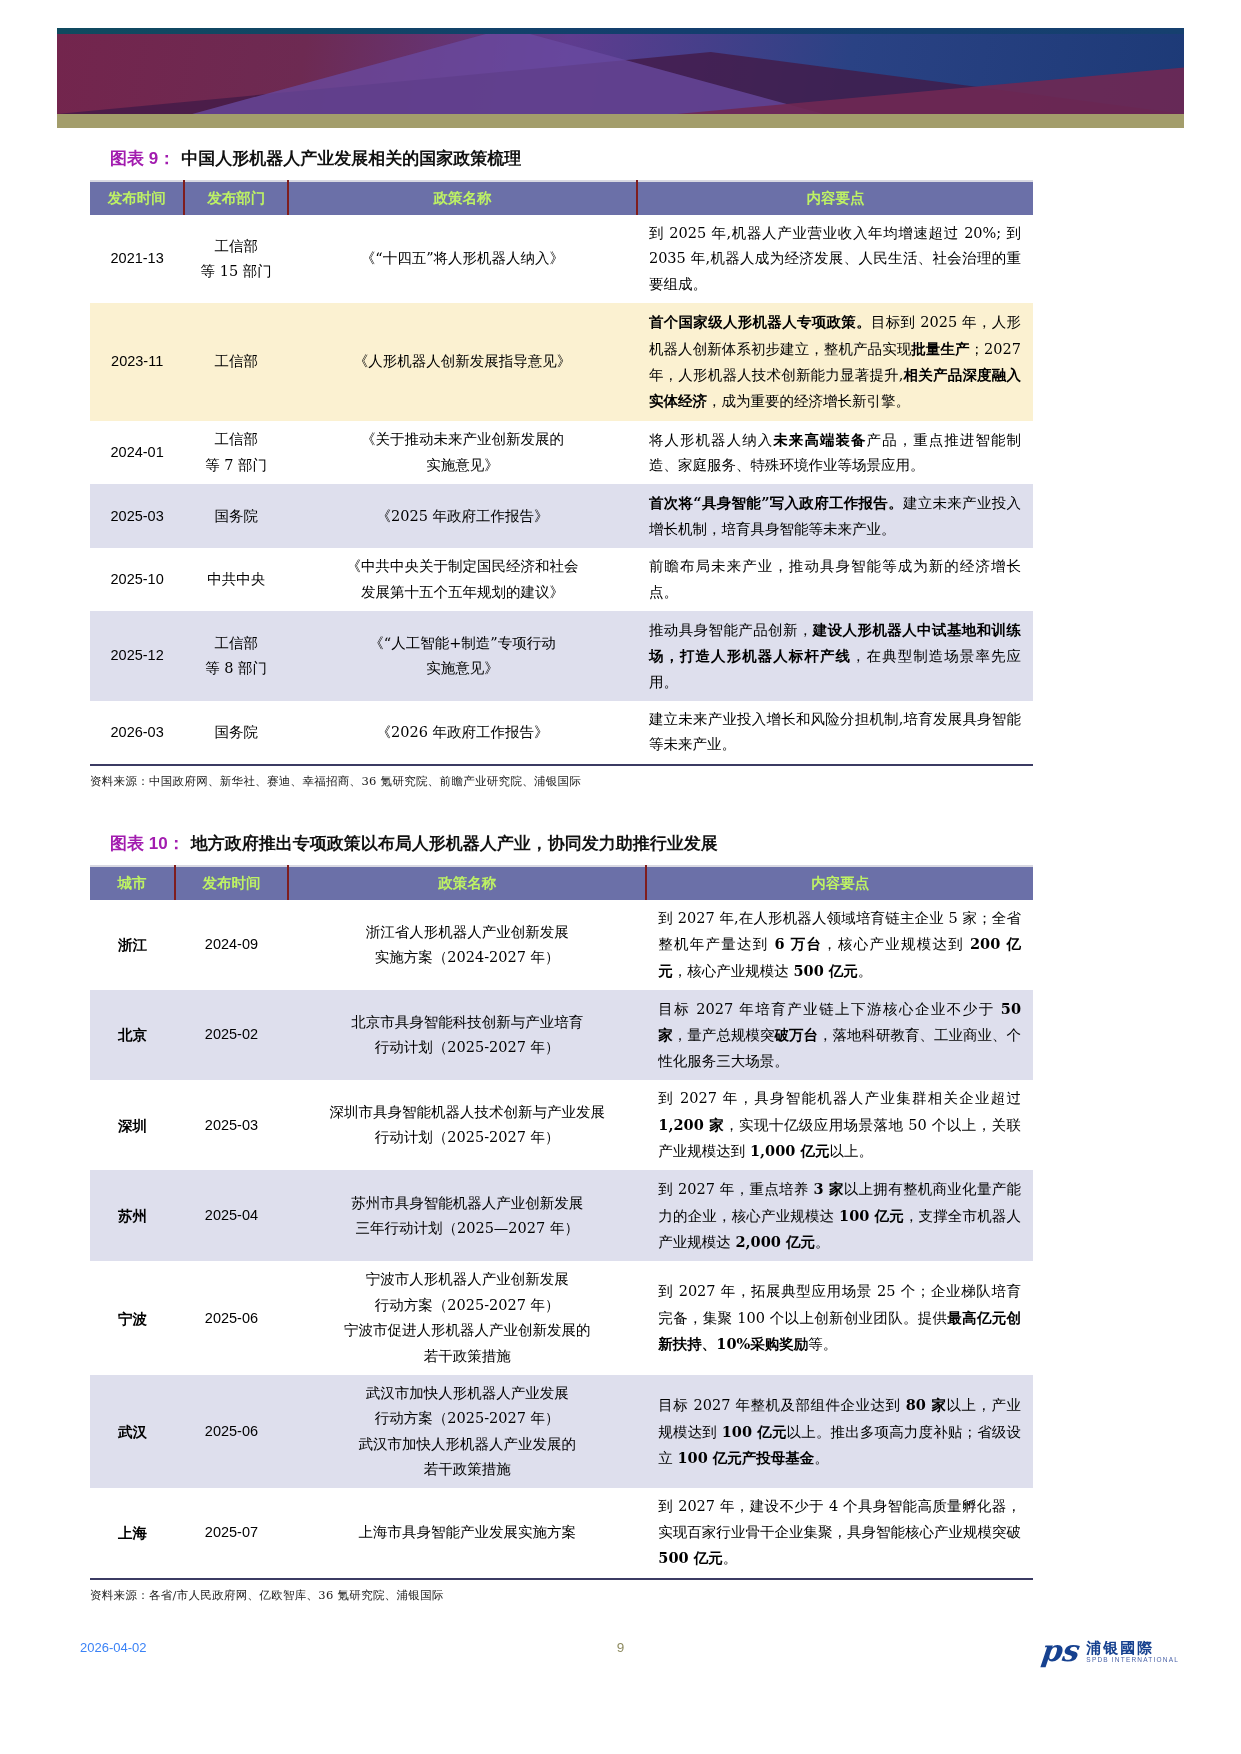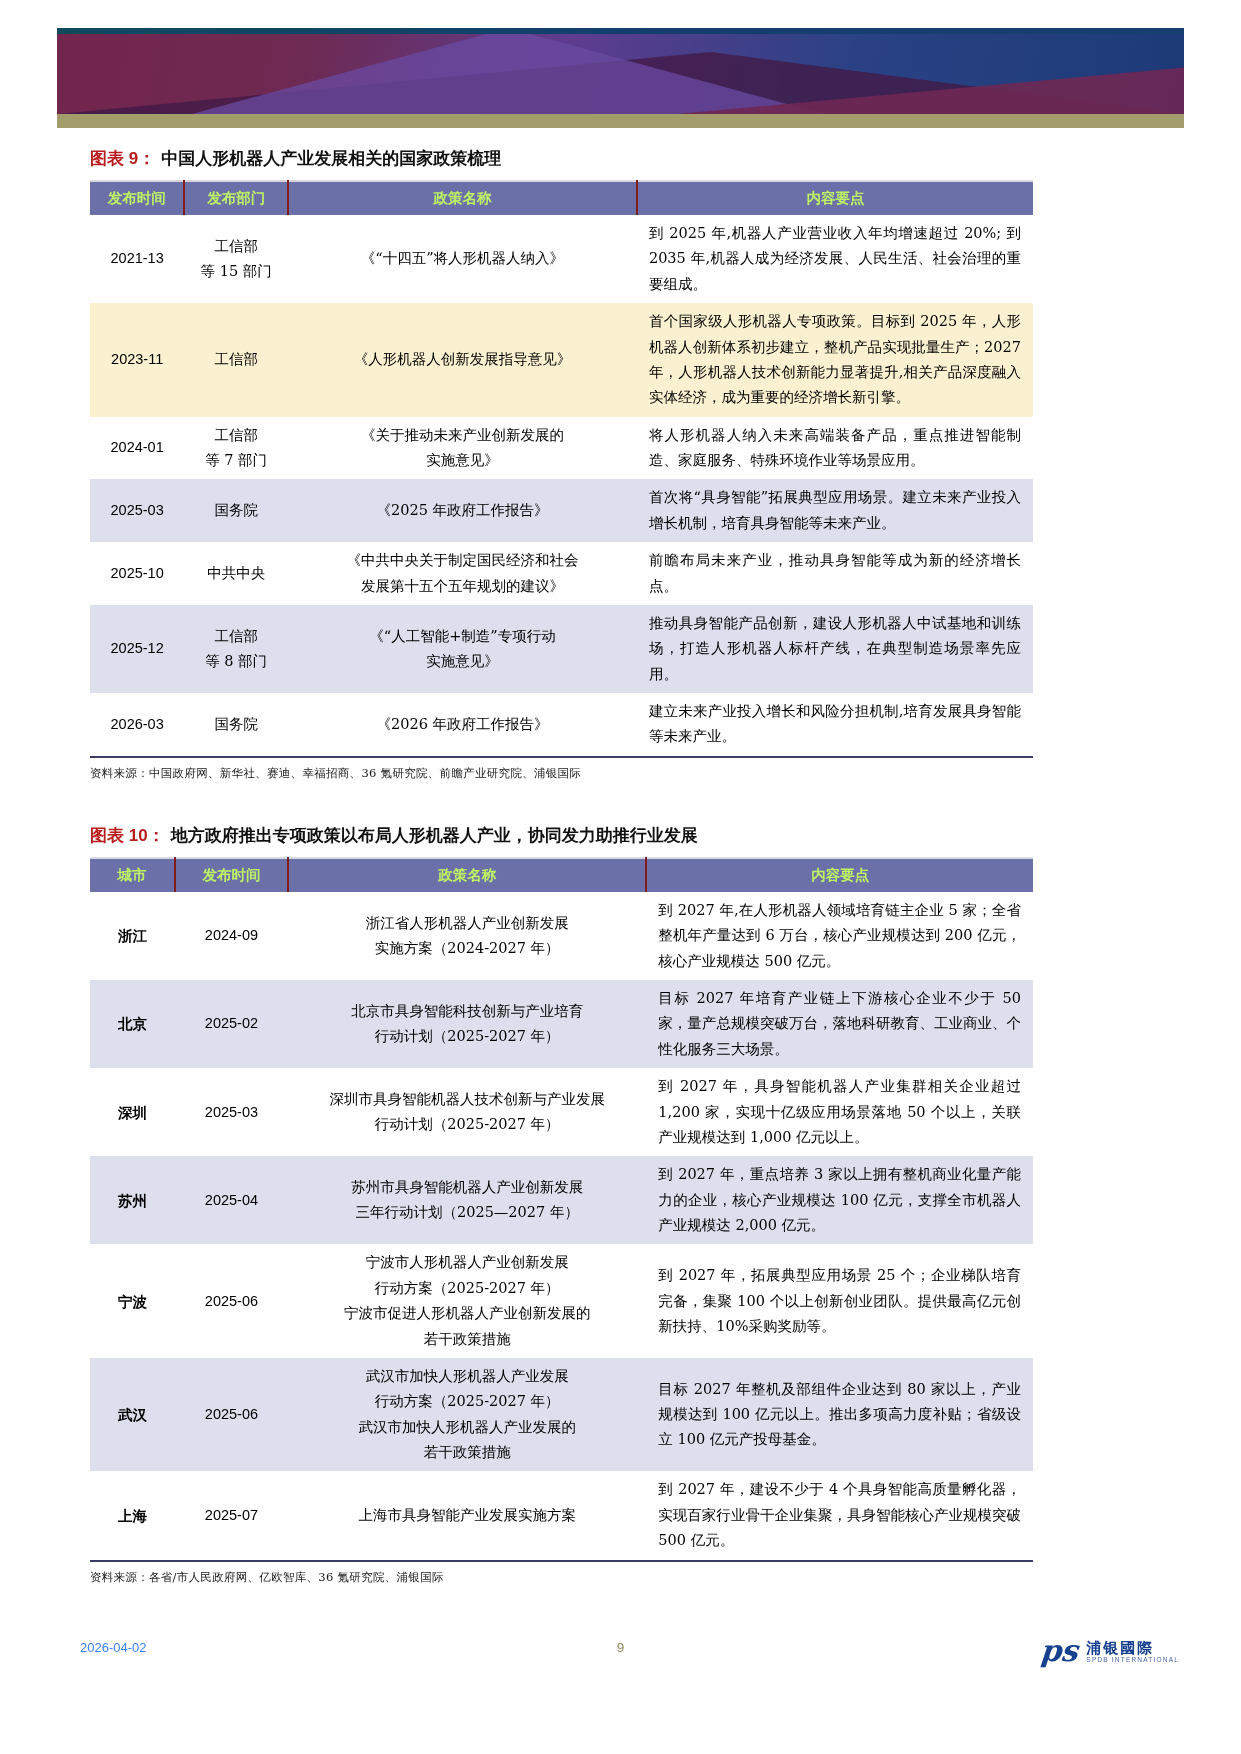--- a/index.html
+++ b/index.html
@@ -14,35 +14,35 @@
   .banner .tri-purple{background:#6a4ba2;clip-path:polygon(40% 0,12% 100%,68% 100%);opacity:.75;}
   .banner .tri-dark{background:#421a47;clip-path:polygon(0 100%,58% 28%,100% 100%);opacity:.8;}
   .banner .tri-maroon{background:#6f2853;clip-path:polygon(55% 100%,100% 46%,100% 100%);opacity:.9;}
   .banner .strip{position:absolute;top:0;left:0;right:0;height:6px;
     background:linear-gradient(90deg,#0f4a5f,#143e6e 55%,#16406f);}
   .olivebar{position:absolute;left:57px;top:114px;width:1127px;height:14px;background:#A39D6B;}
   
   .content{position:absolute;left:90px;top:148px;width:943px;}
   .figtitle{margin:0 0 10px 0;font-family:"Liberation Sans", sans-serif;
     font-size:17px;font-weight:bold;color:#111;line-height:1.3;}
-  .figlabel{color:#b91c1c;margin-right:6px;}
+  .figlabel{color:#a21caf;margin-right:6px;margin-left:20px;}
   table.fig{border-collapse:collapse;width:100%;table-layout:fixed;
     border-top:2px solid #d8d8e2;border-bottom:2px solid #3b3b63;}
   table.fig th{
     background:#6B70A8;color:#bef264;font-family:"Liberation Sans", sans-serif;
     font-size:14.5px;font-weight:bold;padding:7px 4px;text-align:center;}
   table.fig th + th{border-left:2px solid #7f1d1d;}
   table.fig td{font-size:14.5px;line-height:1.75;padding:6px 8px;vertical-align:middle;
     white-space:pre-line;}
   table.fig tbody tr:nth-child(even){background:#DEDFED;}
   table.fig tbody tr.hl-yellow{background:#FBF1D1;}
   table.fig td.c0,table.fig td.c1{text-align:center;}
   table.fig td.c2{text-align:center;}
   table.fig td.c3{text-align:justify;text-justify:inter-ideograph;padding:6px 12px;}
-  table.fig td b{font-weight:normal;}
+  table.fig td b{font-weight:bold;}
   .num{font-family:"Liberation Sans", sans-serif;}
   .city b,.citycell{font-weight:bold;}
   .source{font-size:11.5px;color:#1a1a1a;margin:8px 0 0 0;letter-spacing:.3px;}
   .gap{height:44px;}
   
   .pagefoot{position:absolute;left:0;top:1636px;width:100%;height:60px;
     font-family:"Liberation Sans", sans-serif;}
   .pagefoot .date{position:absolute;left:80px;top:4px;font-size:13px;color:#3b82f6;}
   .pagefoot .pnum{position:absolute;left:0;top:4px;width:100%;text-align:center;
     font-size:13.5px;color:#8F8C62;}
@@ -106,21 +106,21 @@
               <td class="c1">工信部
 等 7 部门</td>
               <td class="c2">《关于推动未来产业创新发展的
 实施意见》</td>
               <td class="c3"><span>将人形机器人纳入</span><b>未来高端装备</b><span>产品，重点推进智能制造、家庭服务、特殊环境作业等场景应用。</span></td>
             </tr>
             <tr>
               <td class="c0 num">2025-03</td>
               <td class="c1">国务院</td>
               <td class="c2">《2025 年政府工作报告》</td>
-              <td class="c3"><b>首次将“具身智能”拓展典型应用场景。</b><span>建立未来产业投入增长机制，培育具身智能等未来产业。</span></td>
+              <td class="c3"><b>首次将“具身智能”写入政府工作报告。</b><span>建立未来产业投入增长机制，培育具身智能等未来产业。</span></td>
             </tr>
             <tr>
               <td class="c0 num">2025-10</td>
               <td class="c1">中共中央</td>
               <td class="c2">《中共中央关于制定国民经济和社会
 发展第十五个五年规划的建议》</td>
               <td class="c3"><span>前瞻布局未来产业，推动具身智能等成为新的经济增长点。</span></td>
             </tr>
             <tr>
               <td class="c0 num">2025-12</td>

